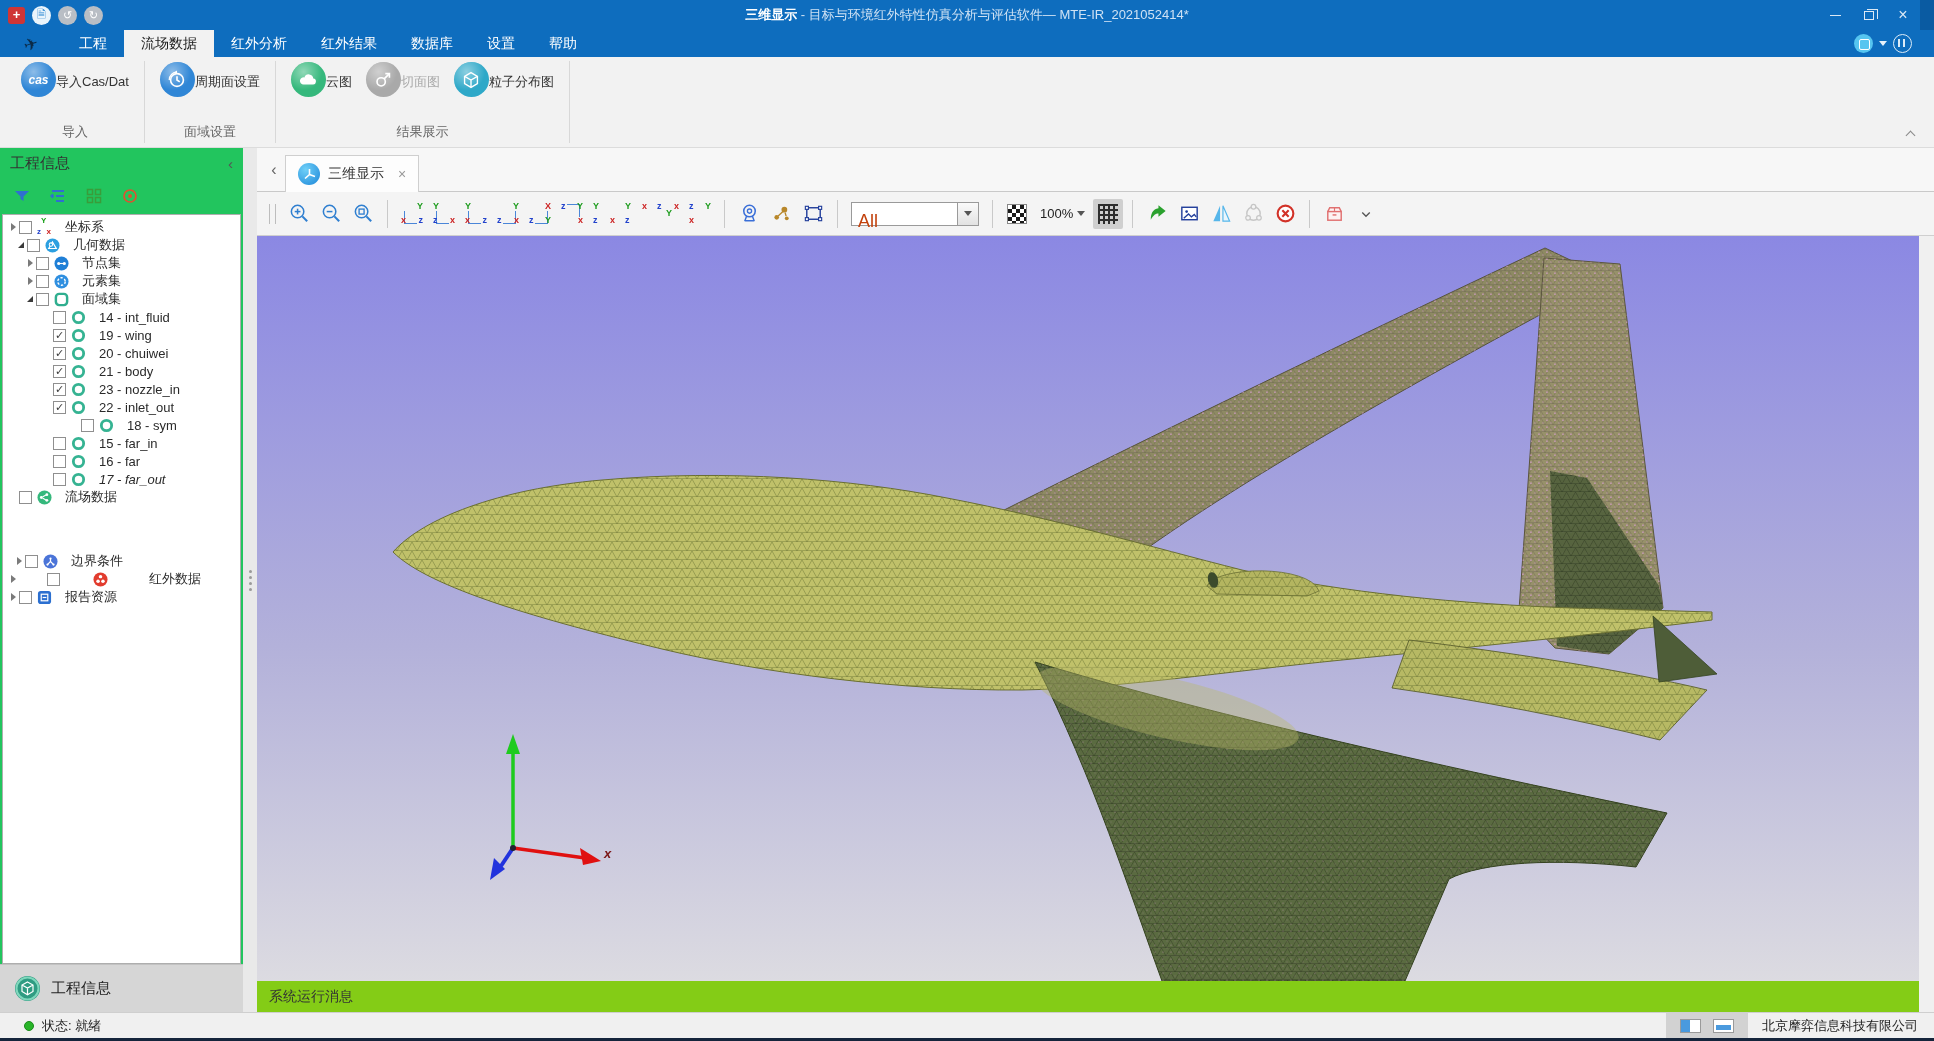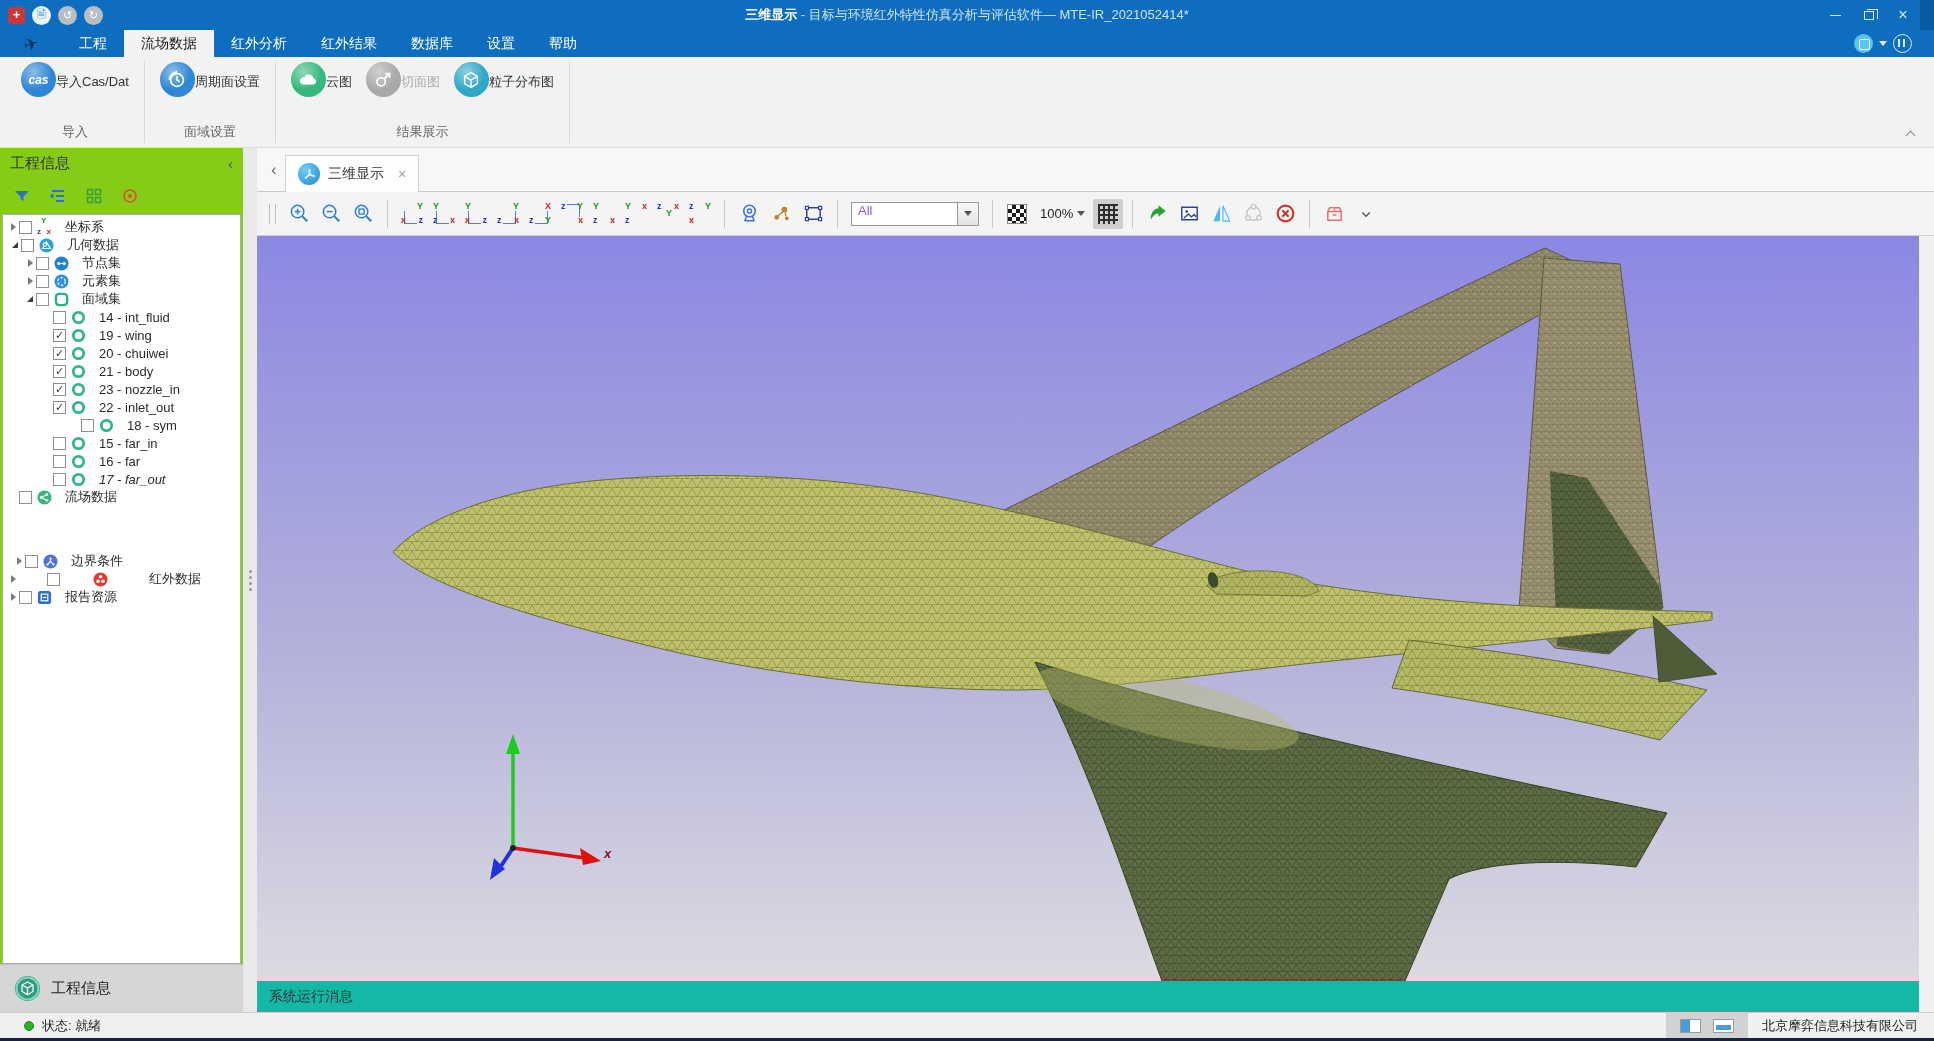--- a/index.html
+++ b/index.html
@@ -42,21 +42,21 @@
 .ricon:after{content:"";position:absolute;inset:0;border-radius:50%;background:radial-gradient(circle at 36% 28%,rgba(255,255,255,.45),rgba(255,255,255,0) 55%)}
 .rlabel{font-size:13px;color:#333;margin-top:5px;white-space:nowrap}
 .rbtn.disabled .rlabel{color:#aaa}
 .casTxt{color:#fff;font-size:12px;font-style:italic;font-weight:bold;letter-spacing:0}
 .rglabel{text-align:center;font-size:13px;color:#666;padding:1px 0 6px}
 .rsep{width:1px;background:#d8d8d8;margin:4px 0}
 .ribcollapse{position:absolute;right:18px;bottom:8px;width:10px;height:10px}
 .ribcollapse:before{content:"";position:absolute;left:1px;top:3px;width:6px;height:6px;border-left:1.5px solid #888;border-top:1.5px solid #888;transform:rotate(45deg)}
 
 .workspace{flex:1;display:flex;min-height:0}
-.leftpanel{width:243px;background:#84cc16;display:flex;flex-direction:column;flex:none}
+.leftpanel{width:243px;background:#22c55e;display:flex;flex-direction:column;flex:none}
 .lp-header{height:30px;display:flex;align-items:center;padding:0 10px;font-size:15px;color:#333}
 .lp-collapse{margin-left:auto;color:#555;font-size:15px;cursor:default}
 .lp-tools{height:36px;display:flex;align-items:center;gap:16px;padding:0 12px}
 .lp-tool{width:20px;height:18px;display:flex;align-items:center;justify-content:center}
 .treebox{flex:1;margin:0 2px;background:#fff;border:1px solid #aeaeae;overflow:hidden;padding-top:3px}
 .trow{height:18px;display:flex;align-items:center;font-size:13px;color:#2a2a2a;white-space:nowrap}
 .texp{width:12px;flex:none;display:flex;align-items:center;justify-content:center}
 .texp .closed{width:0;height:0;border-top:4px solid transparent;border-bottom:4px solid transparent;border-left:5px solid #7a7a7a}
 .texp .open{width:0;height:0;border-bottom:6px solid #3a3a3a;border-left:6px solid transparent}
 .tcb{width:13px;height:13px;border:1px solid #8f8f8f;background:#fff;flex:none;margin-right:4px;font-size:11px;line-height:11px;text-align:center;color:#3c3c3c}
@@ -87,29 +87,29 @@
 .vbtn.disabled{opacity:.6}
 .vview{width:30px;height:30px}
 .vview span{position:absolute;font-size:9px;font-weight:bold;line-height:9px}
 .p-tl{top:3px;left:4px}.p-tr{top:3px;right:4px}.p-bl{bottom:4px;left:4px}.p-br{bottom:4px;right:4px}.p-c{top:10px;left:13px}
 .c-r{color:#c22}.c-g{color:#1a9a1a}.c-b{color:#2242cc}
 .corner{position:absolute}
 .corner-bl{left:7px;bottom:5px;width:13px;height:13px;border-left:1.5px solid #4a86d8;border-bottom:1.5px solid #4a86d8}
 .corner-br{right:7px;bottom:5px;width:13px;height:13px;border-right:1.5px solid #4a86d8;border-bottom:1.5px solid #4a86d8}
 .corner-tr{right:7px;top:5px;width:13px;height:13px;border-right:1.5px solid #4a86d8;border-top:1.5px solid #4a86d8}
 .vcombo{width:128px;height:24px;background:#fff;border:1px solid #9a9a9a;display:flex;margin:0 4px}
-.vcombo .txt{flex:1;font-size:13px;color:#8b5cf6;padding:0 6px}
+.vcombo .txt{flex:1;font-size:18px;color:#c2410c;padding:8px 6px}
 .vcombo .dbtn{width:21px;border-left:1px solid #9a9a9a;background:linear-gradient(#fafafa,#e2e2e2);display:flex;align-items:center;justify-content:center}
 .caret{width:0;height:0;border-left:4px solid transparent;border-right:4px solid transparent;border-top:5px solid #555}
 .vzoom{display:flex;align-items:center;gap:4px;padding:0 6px;font-size:13px;color:#222}
 .checker{width:20px;height:20px;background-image:linear-gradient(45deg,#1a1a1a 25%,transparent 25%,transparent 75%,#1a1a1a 75%),linear-gradient(45deg,#1a1a1a 25%,#fff 25%,#fff 75%,#1a1a1a 75%);background-size:8px 8px;background-position:0 0,4px 4px;border:1px solid #888}
 .gridicn{width:20px;height:20px;background-image:repeating-linear-gradient(#2e2e2e 0 2px,transparent 2px 5px),repeating-linear-gradient(90deg,#2e2e2e 0 2px,transparent 2px 5px)}
 
 .viewport{height:745px;flex:none;position:relative;width:1662px}
-.msgbar{flex:1;background:#14b8a6;display:flex;align-items:center;padding-left:12px;font-size:14px;color:#333;width:1662px}
+.msgbar{flex:1;background:#84cc16;display:flex;align-items:center;padding-left:12px;font-size:14px;color:#333;width:1662px}
 
 .statusbar{height:26px;background:#f0f0f0;border-top:1px solid #cfcfcf;display:flex;align-items:center;padding:0 10px;flex:none}
 .sdot{width:10px;height:10px;border-radius:50%;background:#28b428;border:1px solid #1a8a1a;margin:0 8px 0 14px}
 .stext{font-size:13px;color:#222}
 .sright{margin-left:auto;display:flex;align-items:center;gap:14px}
 .layicons{background:#d2d2d2;height:26px;display:flex;align-items:center;gap:12px;padding:0 14px}
 .lay1{width:21px;height:14px;background:#fff;border:1px solid #9a9a9a;position:relative}
 .lay1:before{content:"";position:absolute;left:0;top:0;width:9px;height:12px;background:#4a9ade}
 .lay2{width:21px;height:14px;background:#fff;border:1px solid #9a9a9a;position:relative}
 .lay2:before{content:"";position:absolute;left:2px;bottom:2px;right:2px;height:5px;background:#4a9ade}
@@ -265,21 +265,21 @@
               <i class="closed"></i>
             </span>
             <span class="tcb"></span>
             <span class="ticon">
               <span class="ax-y">Y</span>
               <span class="ax-z">z</span>
               <span class="ax-x">x</span>
             </span>
             <span class="tlabel">坐标系</span>
           </div>
-          <div class="trow" style="padding-left: 6px;">
+          <div class="trow" style="padding-left: 12px;">
             <span class="texp">
               <i class="open"></i>
             </span>
             <span class="tcb"></span>
             <span class="ticon">
               <svg width="15" height="15" viewBox="0 0 16 16">
                 <circle cx="8" cy="8" r="7.5" fill="#2b9fe0"></circle>
                 <path d="M8,4.2 L12,11.2 H4 Z" fill="none" stroke="#fff" stroke-width="1.3"></path>
                 <circle cx="6.3" cy="7" r="1.8" fill="#2b9fe0" stroke="#fff" stroke-width="1.1"></circle>
               </svg>

